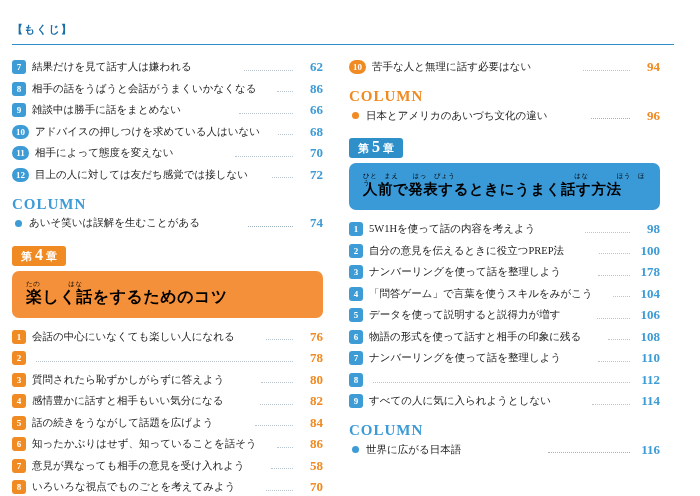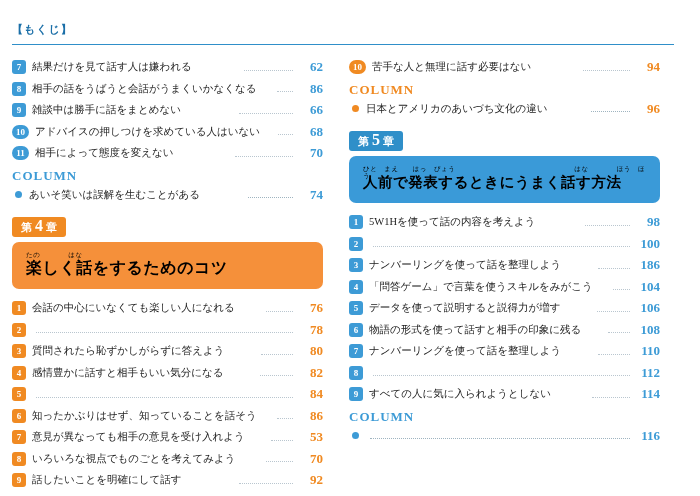--- a/index.html
+++ b/index.html
@@ -93,24 +93,24 @@
     flex: 0 0 auto;
     font-size: 13px;
     font-weight: bold;
     width: 26px;
     text-align: right;
   }
   .pg-blue { color: #3d9bd6; }
   .pg-orange { color: #f08a22; }
   
   .column-label {
-    font-size: 13px;
+    font-size: 15px;
     font-weight: bold;
     letter-spacing: 1px;
-    margin-top: 6px;
+    margin-top: 12px;
     margin-bottom: 2px;
   }
   .column-label.blue { color: #3d9bd6; }
   .column-label.orange { color: #f08a22; }
   .column-item {
     display: flex;
     align-items: center;
     height: 17px;
     margin-bottom: 2px;
   }
@@ -218,20 +218,26 @@
           <span class="num num-blue wide">10</span>
           <span class="txt">アドバイスの押しつけを求めている人はいない</span>
           <span class="dotline"></span>
           <span class="pg pg-blue">68</span>
         </li>
         <li class="toc-item">
           <span class="num num-blue wide">11</span>
           <span class="txt">相手によって態度を変えない</span>
           <span class="dotline"></span>
           <span class="pg pg-blue">70</span>
+        </li>
+        <li class="toc-item">
+          <span class="num num-blue wide">12</span>
+          <span class="txt">目上の人に対しては友だち感覚では接しない</span>
+          <span class="dotline"></span>
+          <span class="pg pg-blue">72</span>
         </li>
       </ul>
 
       <div class="column-label blue">COLUMN</div>
       <div class="column-item">
         <span class="bullet bullet-blue"></span>
         <span class="txt">あいそ笑いは誤解を生むことがある</span>
         <span class="dotline"></span>
         <span class="pg pg-blue">74</span>
       </div>
@@ -267,34 +273,35 @@
           <span class="pg pg-orange">80</span>
         </li>
         <li class="toc-item">
           <span class="num num-orange">4</span>
           <span class="txt">感情豊かに話すと相手もいい気分になる</span>
           <span class="dotline"></span>
           <span class="pg pg-orange">82</span>
         </li>
         <li class="toc-item">
           <span class="num num-orange">5</span>
+          <span class="txt">話の続きをうながして話題を広げよう</span>
           <span class="dotline"></span>
           <span class="pg pg-orange">84</span>
         </li>
         <li class="toc-item">
           <span class="num num-orange">6</span>
           <span class="txt">知ったかぶりはせず、知っていることを話そう</span>
           <span class="dotline"></span>
           <span class="pg pg-orange">86</span>
         </li>
         <li class="toc-item">
           <span class="num num-orange">7</span>
           <span class="txt">意見が異なっても相手の意見を受け入れよう</span>
           <span class="dotline"></span>
-          <span class="pg pg-orange">53</span>
+          <span class="pg pg-orange">58</span>
         </li>
         <li class="toc-item">
           <span class="num num-orange">8</span>
           <span class="txt">いろいろな視点でものごとを考えてみよう</span>
           <span class="dotline"></span>
           <span class="pg pg-orange">70</span>
         </li>
         <li class="toc-item">
           <span class="num num-orange">9</span>
           <span class="txt">話したいことを明確にして話す</span>
@@ -338,28 +345,29 @@
 
       <ul class="toc-list">
         <li class="toc-item">
           <span class="num num-blue">1</span>
           <span class="txt">5W1Hを使って話の内容を考えよう</span>
           <span class="dotline"></span>
           <span class="pg pg-blue">98</span>
         </li>
         <li class="toc-item">
           <span class="num num-blue">2</span>
+          <span class="txt">自分の意見を伝えるときに役立つPREP法</span>
           <span class="dotline"></span>
           <span class="pg pg-blue">100</span>
         </li>
         <li class="toc-item">
           <span class="num num-blue">3</span>
           <span class="txt">ナンバーリングを使って話を整理しよう</span>
           <span class="dotline"></span>
-          <span class="pg pg-blue">186</span>
+          <span class="pg pg-blue">178</span>
         </li>
         <li class="toc-item">
           <span class="num num-blue">4</span>
           <span class="txt">「問答ゲーム」で言葉を使うスキルをみがこう</span>
           <span class="dotline"></span>
           <span class="pg pg-blue">104</span>
         </li>
         <li class="toc-item">
           <span class="num num-blue">5</span>
           <span class="txt">データを使って説明すると説得力が増す</span>
@@ -387,20 +395,21 @@
           <span class="num num-blue">9</span>
           <span class="txt">すべての人に気に入られようとしない</span>
           <span class="dotline"></span>
           <span class="pg pg-blue">114</span>
         </li>
       </ul>
 
       <div class="column-label blue">COLUMN</div>
       <div class="column-item">
         <span class="bullet bullet-blue"></span>
+        <span class="txt">世界に広がる日本語</span>
         <span class="dotline"></span>
         <span class="pg pg-blue">116</span>
       </div>
 
     </div>
 
   </div>
 </div>
 
 </body></html>

